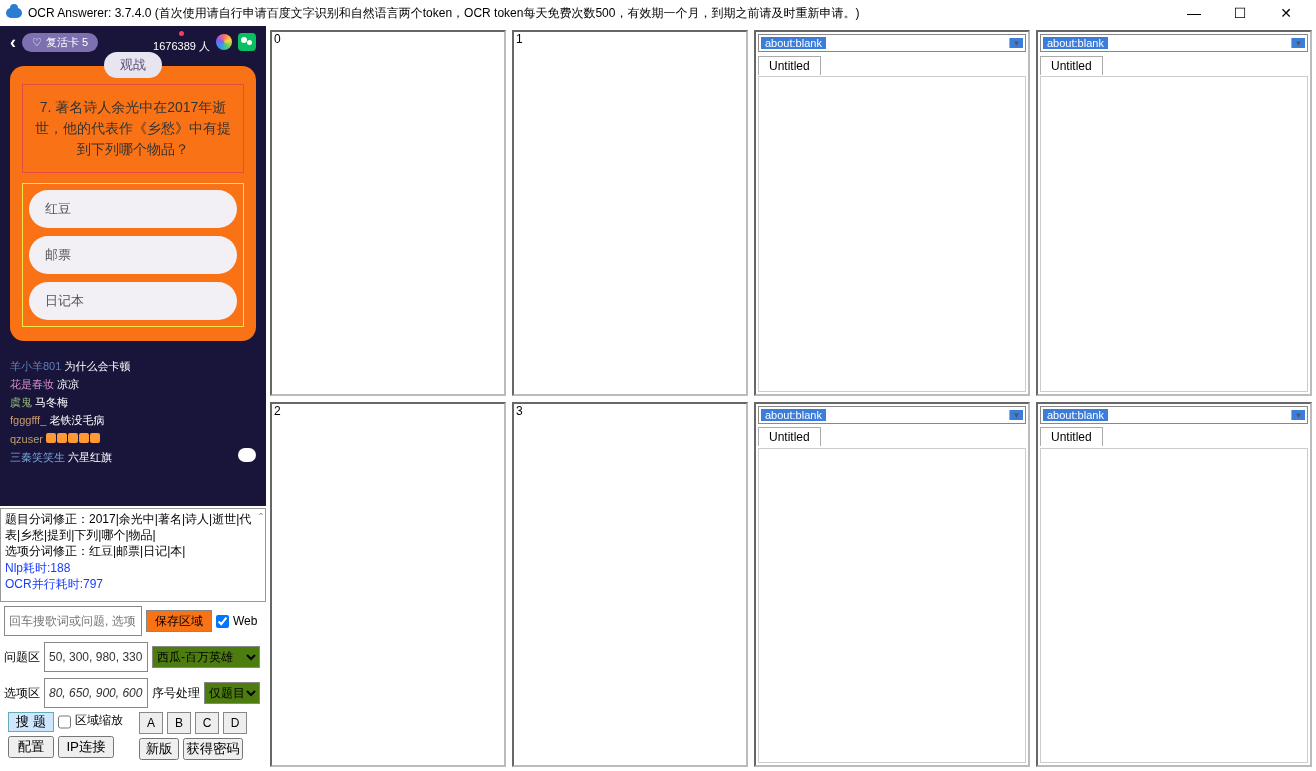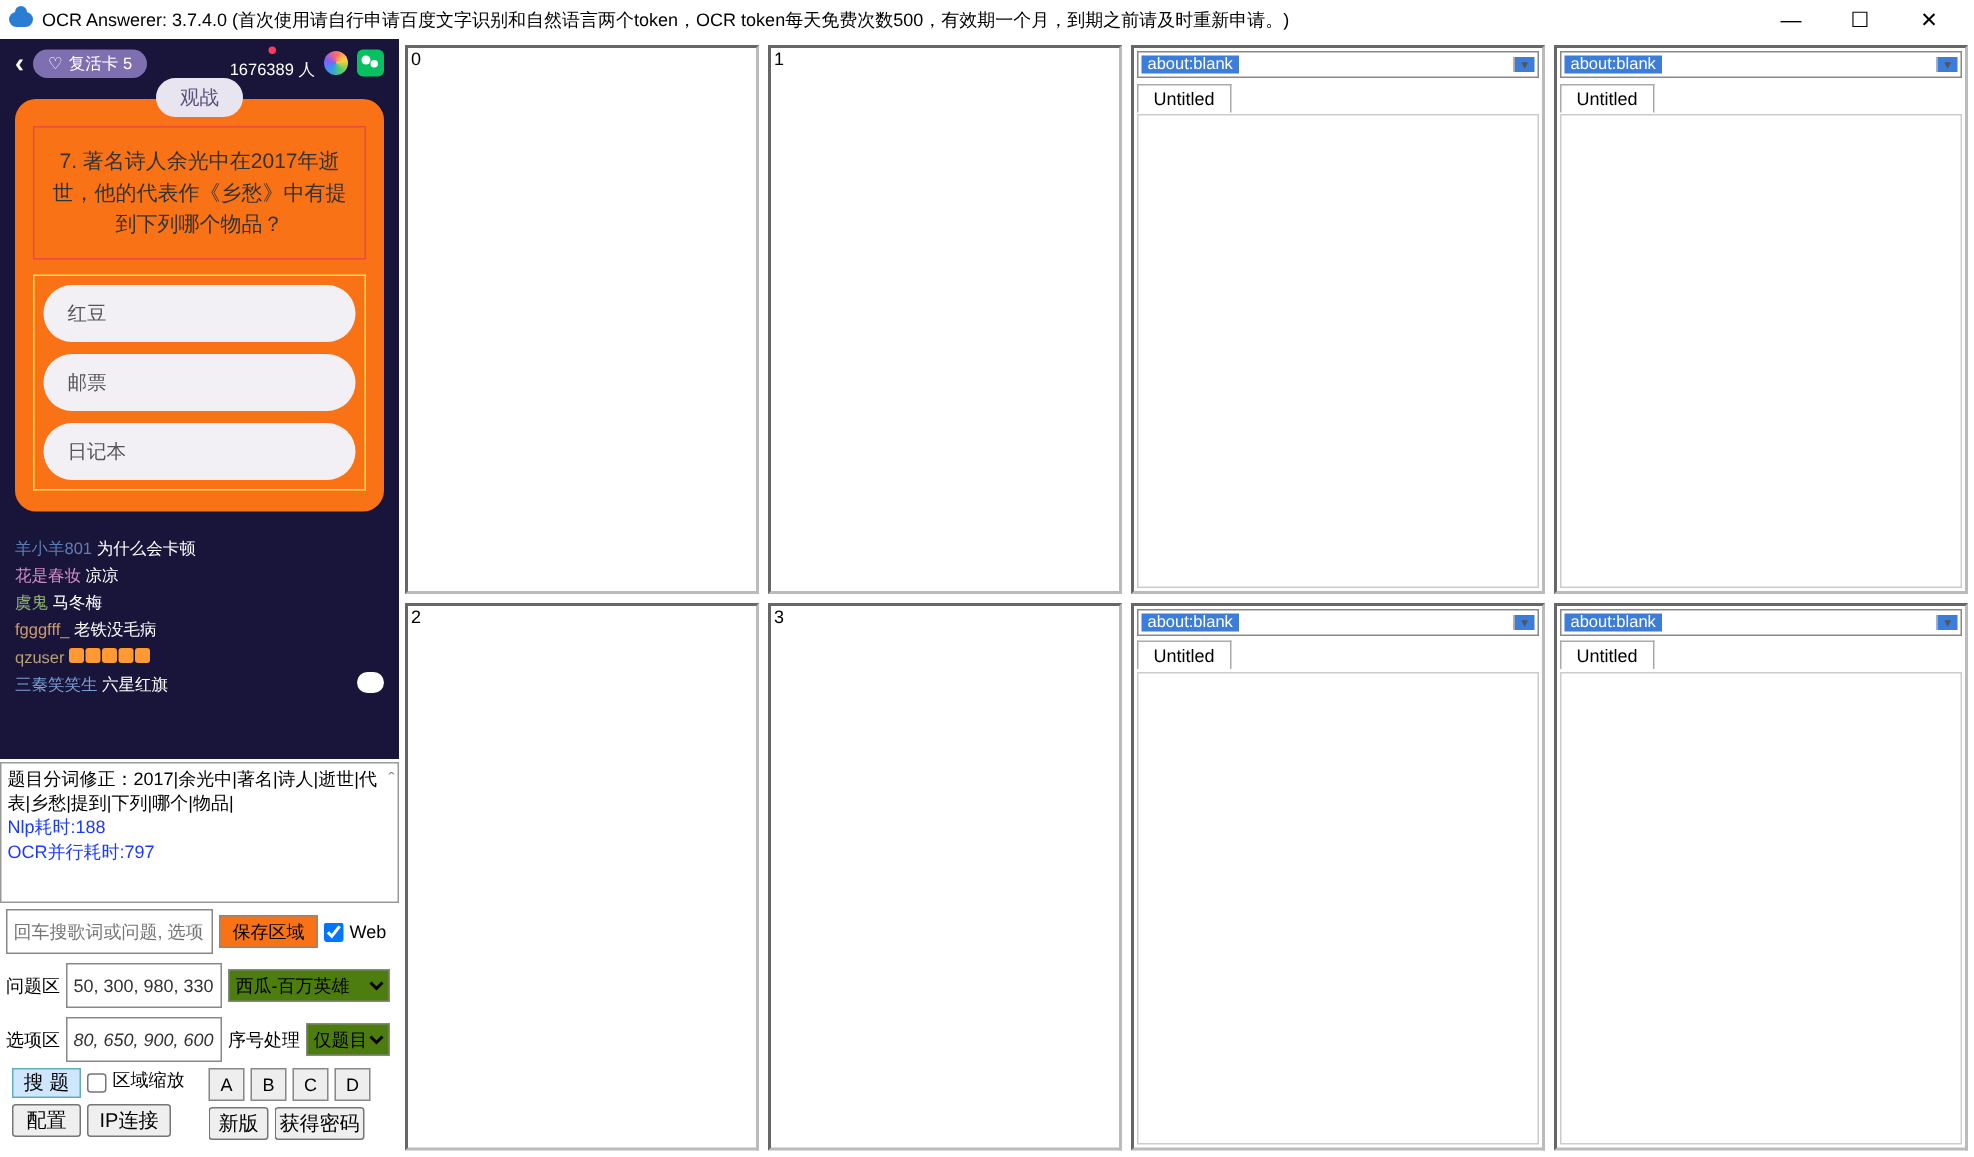--- a/index.html
+++ b/index.html
@@ -127,20 +127,21 @@
               <span></span>
               <span></span>
             </span></div>
         <div class="chat-line"><span class="u6">三秦笑笑生</span> <span>六星红旗</span></div>
         <div class="speech-bubble"></div>
       </div>
     </div>
 
     <div class="log">
       <div>题目分词修正：2017|余光中|著名|诗人|逝世|代表|乡愁|提到|下列|哪个|物品|</div>
+      <div>选项分词修正：红豆|邮票|日记|本|</div>
       <div class="blue">Nlp耗时:188</div>
       <div class="blue">OCR并行耗时:797</div>
       <span class="scroll-arrow">ˆ</span>
     </div>
 
     <div class="ctrl-row">
       <input type="text" class="ph" style="width: 138px;" placeholder="回车搜歌词或问题, 选项">
       <button>保存区域</button>
       <input type="checkbox" checked="" style="">
       <label>Web</label>

